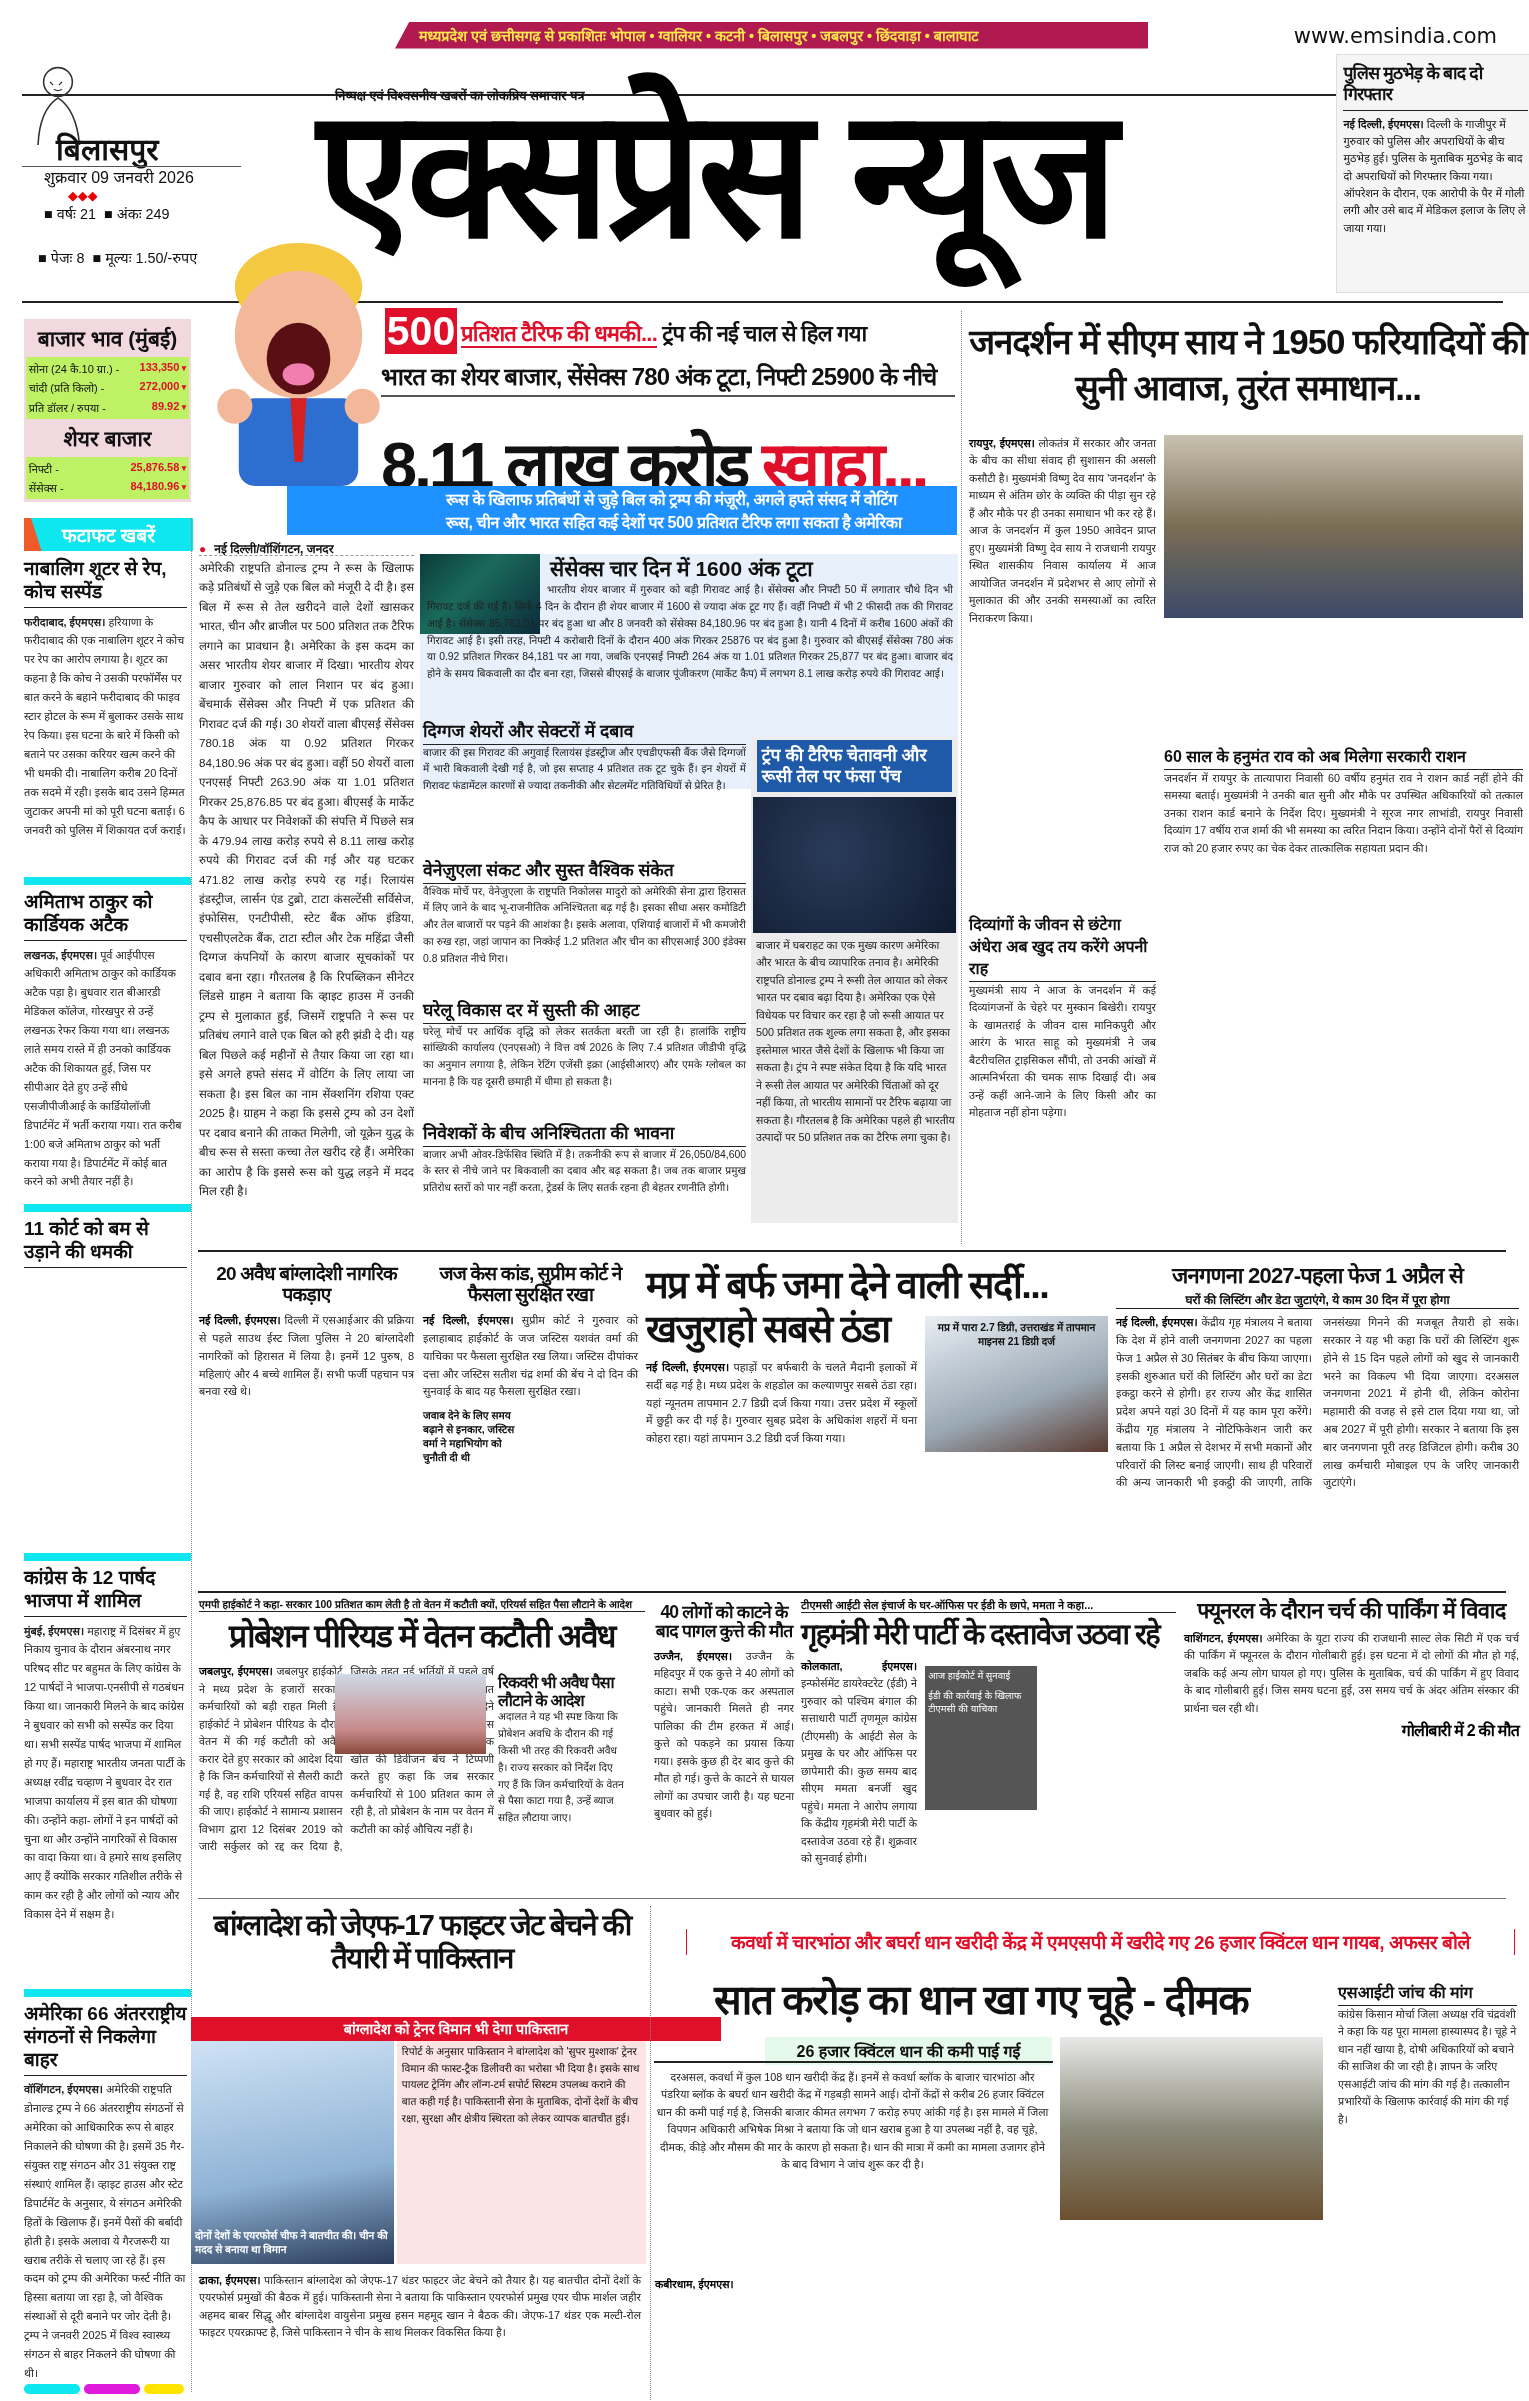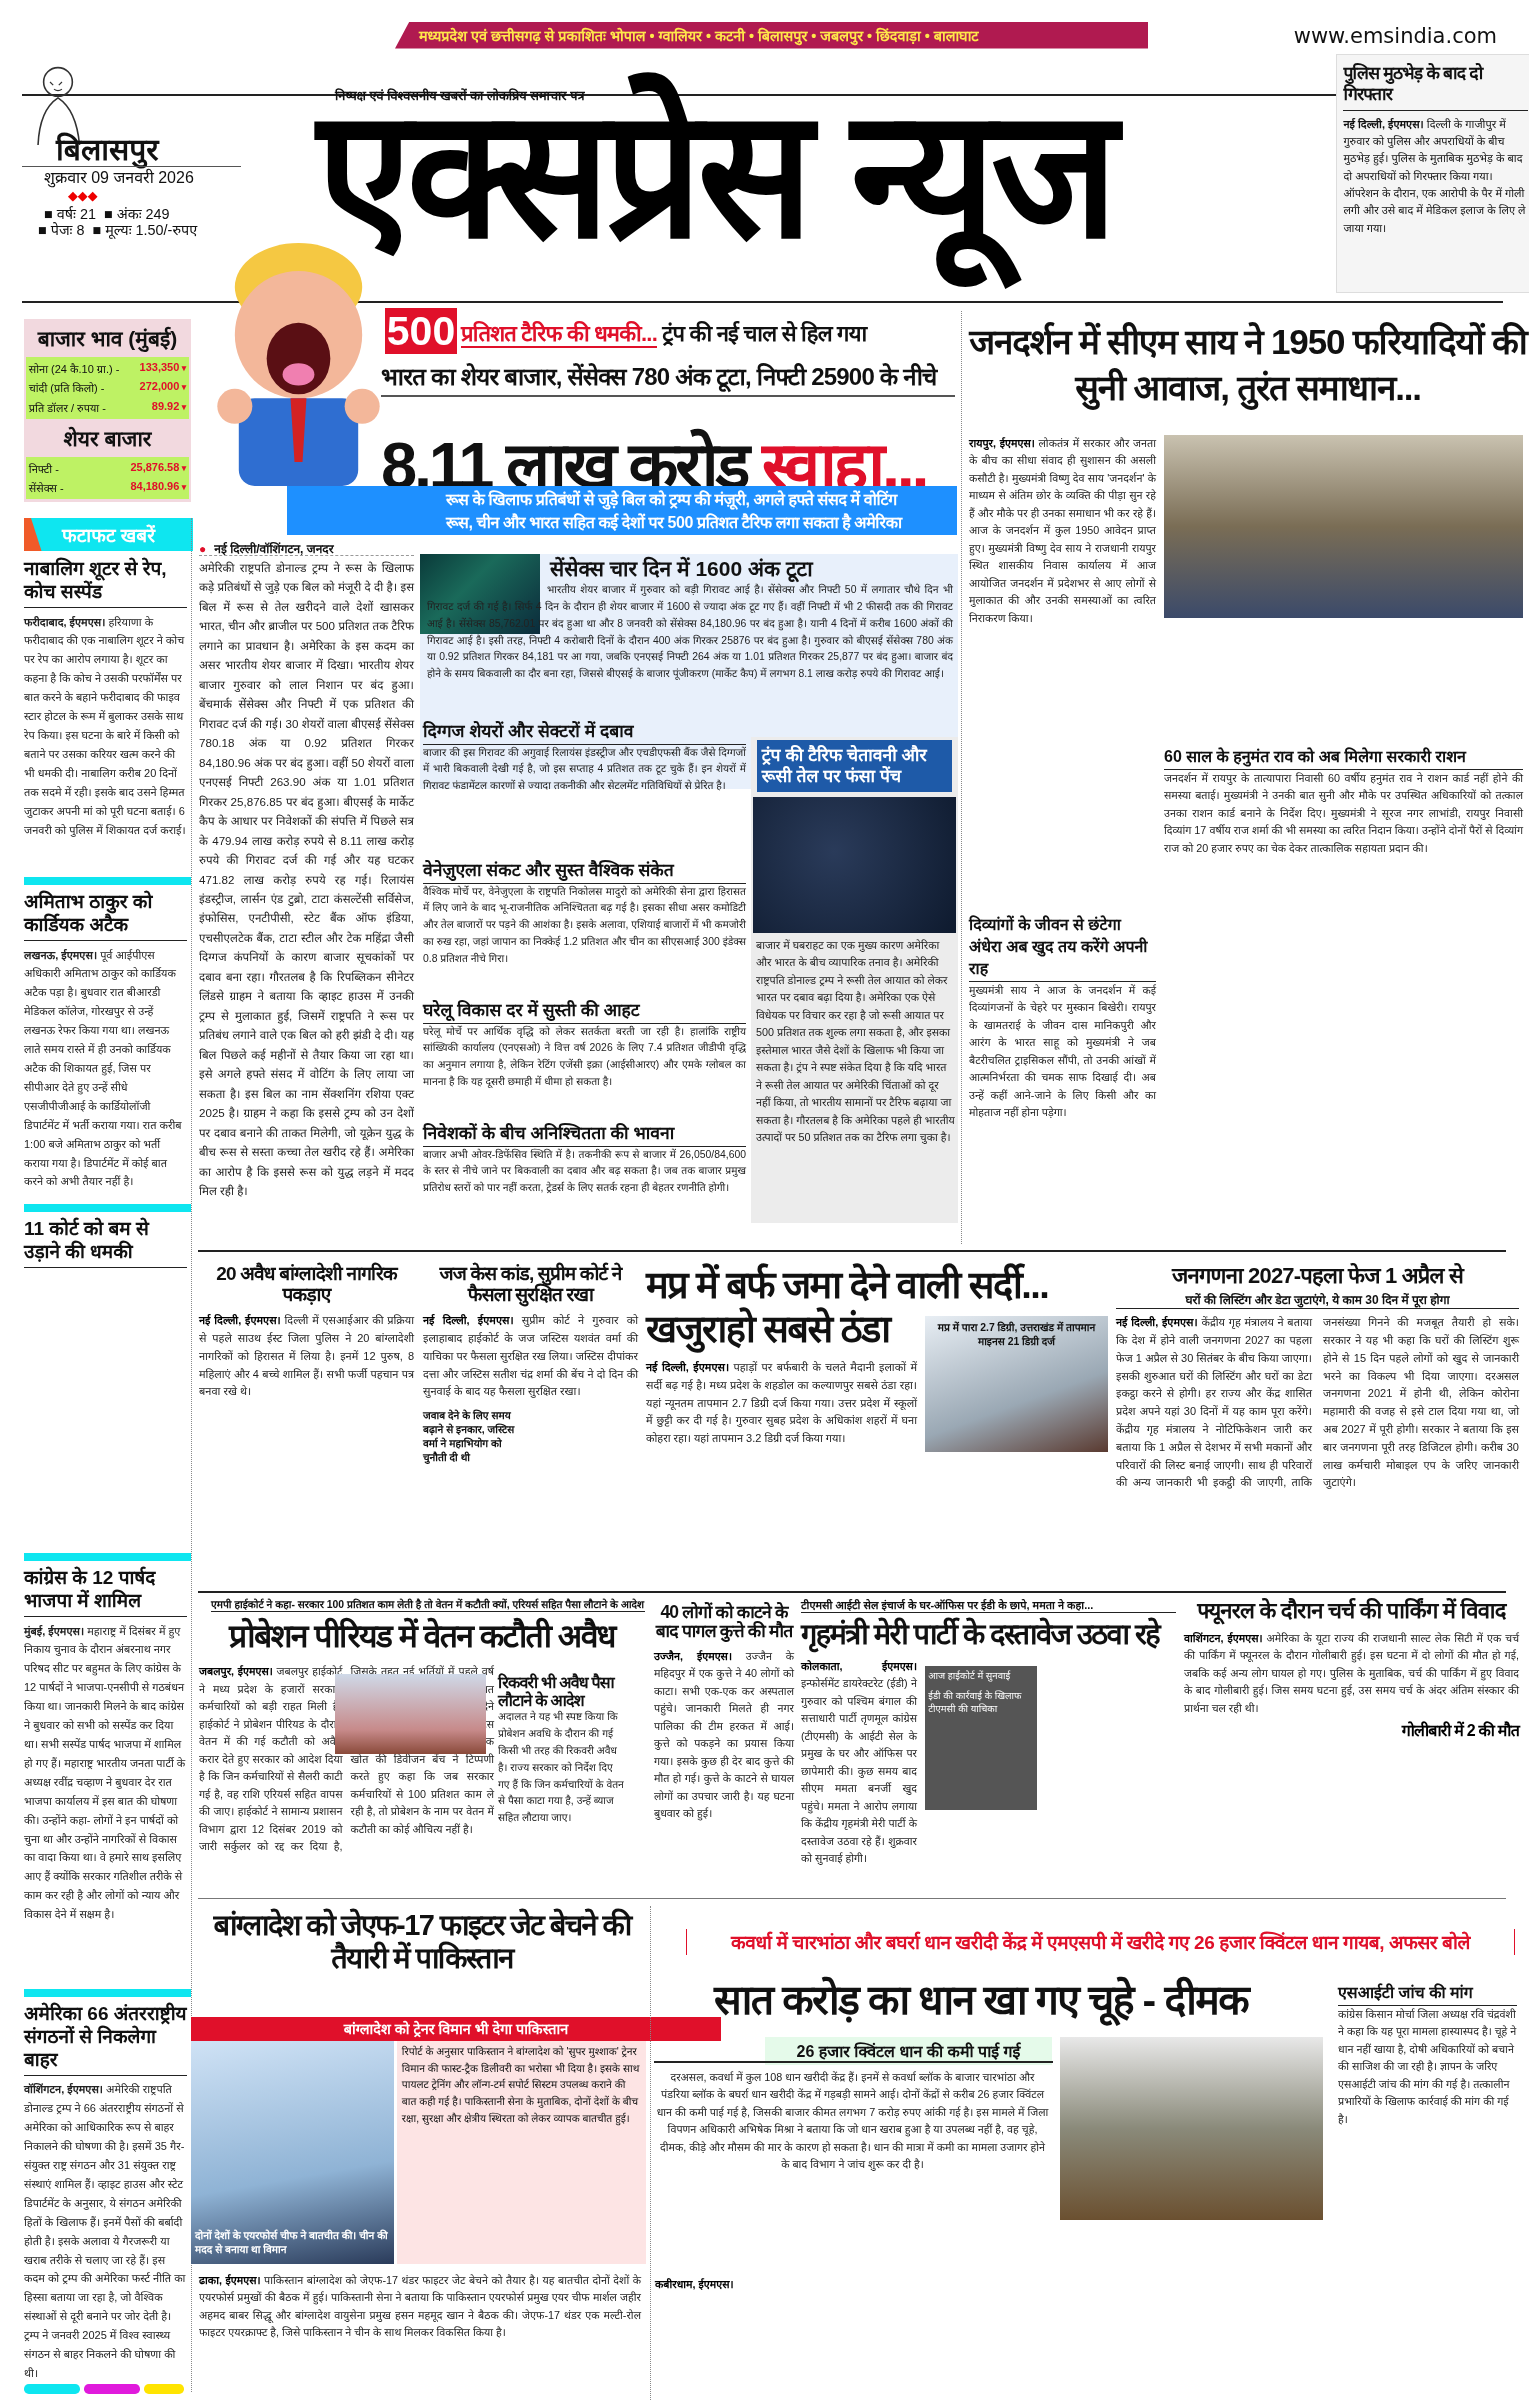--- a/index.html
+++ b/index.html
@@ -14,21 +14,21 @@
   
   #ribbon { left: 395px; top: 21.5px; width: 753px; height: 27px; background: #b01a50; clip-path: polygon(14.4px 0, 100% 0, calc(100% - 0px) 100%, 0 100%); color: #ffe84a; font-size: 14.4px; font-weight: bold; padding: 4px 0 0 24px; white-space: nowrap; font-family: "Liberation Sans", sans-serif; }
   #website { right: 33px; top: 24px; font-size: 21px; font-family: "DejaVu Sans", sans-serif; color: #111; }
   #masthead { left: 317px; top: 88px; font-size: 171px; font-weight: 900; font-family: "Liberation Sans", sans-serif; letter-spacing: -4.8px; line-height: 1; color: #000; transform: scaleY(1.05); }
   #tagline { left: 335px; top: 86px; font-size: 12.8px; font-weight: bold; font-family: "Liberation Sans", sans-serif; }
   #gandhi { left: 14.4px; top: 62px; width: 80px; height: 83px; }
   #city { left: 56px; top: 128px; font-size: 30px; font-weight: bold; font-family: "Liberation Sans", sans-serif; }
   #date { left: 44px; top: 166px; font-size: 16px; font-family: "Liberation Sans", sans-serif; }
   #diamonds { left: 68px; top: 188px; color: #e00; font-size: 12.8px; }
   #meta1 { left: 44px; top: 204px; font-size: 14.4px; font-family: "Liberation Sans", sans-serif; }
-  #meta2 { left: 38px; top: 220px; font-size: 14.4px; font-family: "Liberation Sans", sans-serif; }
+  #meta2 { left: 38px; top: 248px; font-size: 14.4px; font-family: "Liberation Sans", sans-serif; }
   #ear { left: 1336px; top: 54px; width: 199px; height: 239px; background: #f5f5f5; border: 0.8px solid #ddd; padding: 8px 6.4px; }
   #ear h3 { font-size: 17.5px; line-height: 1.2; border-bottom: 1.6px solid #222; padding-bottom: 4.8px; margin-bottom: 4.8px; }
   #ear p { font-size: 11px; line-height: 1.58; font-family: "Liberation Sans", sans-serif; }
   
   #market { left: 24px; top: 319px; width: 167px; height: 183px; background: #f2d9df; }
   #market .mh { text-align: center; font-weight: bold; font-size: 21px; padding: 4.8px 0; font-family: "Liberation Sans", sans-serif; }
   #market .rows { background: #bef264; margin: 0 2.4px; padding: 1.6px 0; }
   #market .row { display: flex; justify-content: space-between; font-size: 11px; padding: 2.4px 2.4px; font-family: "Liberation Sans", sans-serif; }
   #market .val { color: #e0102a; font-weight: bold; }
   #market .val::after { content: " ▾"; color: #e0102a; font-size: 8.8px; }
@@ -247,21 +247,21 @@
 
 <div class="abs" style="left:1116px; top:1264px; width:403px;">
   <div class="hd" style="font-size:22px; text-align:center;">जनगणना 2027-पहला फेज 1 अप्रैल से</div>
   <div class="small-kick" style="text-align:center; margin-top:3.2px;">घरों की लिस्टिंग और डेटा जुटाएंगे, ये काम 30 दिन में पूरा होगा</div>
   <div class="body-text" style="margin-top:4.8px; column-count:2; column-gap:11px;"><b>नई दिल्ली, ईएमएस।</b> <span>केंद्रीय गृह मंत्रालय ने बताया कि देश में होने वाली जनगणना 2027 का पहला फेज 1 अप्रैल से 30 सितंबर के बीच किया जाएगा। इसकी शुरुआत घरों की लिस्टिंग और घरों का डेटा इकट्ठा करने से होगी। हर राज्य और केंद्र शासित प्रदेश अपने यहां 30 दिनों में यह काम पूरा करेंगे। केंद्रीय गृह मंत्रालय ने नोटिफिकेशन जारी कर बताया कि 1 अप्रैल से देशभर में सभी मकानों और परिवारों की लिस्ट बनाई जाएगी। साथ ही परिवारों की अन्य जानकारी भी इकट्ठी की जाएगी, ताकि जनसंख्या गिनने की मजबूत तैयारी हो सके। सरकार ने यह भी कहा कि घरों की लिस्टिंग शुरू होने से 15 दिन पहले लोगों को खुद से जानकारी भरने का विकल्प भी दिया जाएगा। दरअसल जनगणना 2021 में होनी थी, लेकिन कोरोना महामारी की वजह से इसे टाल दिया गया था, जो अब 2027 में पूरी होगी। सरकार ने बताया कि इस बार जनगणना पूरी तरह डिजिटल होगी। करीब 30 लाख कर्मचारी मोबाइल एप के जरिए जानकारी जुटाएंगे।</span></div>
 </div>
 
 <div class="rule" style="left:198px; top:1591px; width:1308px; height:1.6px;"></div>
 
 <div class="abs" style="left:199px; top:1597px; width:446px;">
-  <div class="small-kick" style="font-size:10.4px;margin-left:12px;">एमपी हाईकोर्ट ने कहा- सरकार 100 प्रतिशत काम लेती है तो वेतन में कटौती क्यों, एरियर्स सहित पैसा लौटाने के आदेश</div>
+  <div class="small-kick" style="font-size:10.4px;">एमपी हाईकोर्ट ने कहा- सरकार 100 प्रतिशत काम लेती है तो वेतन में कटौती क्यों, एरियर्स सहित पैसा लौटाने के आदेश</div>
   <div class="big-h" style="font-size:32px; text-align:center; margin-top:6.4px;">प्रोबेशन पीरियड में वेतन कटौती अवैध</div>
   <div class="body-text" style="margin-top:8px; width:295px; column-count:2; column-gap:8px; font-size:10.8px;"><b>जबलपुर, ईएमएस।</b> <span>जबलपुर हाईकोर्ट ने मध्य प्रदेश के हजारों सरकारी कर्मचारियों को बड़ी राहत मिली है। हाईकोर्ट ने प्रोबेशन पीरियड के दौरान वेतन में की गई कटौती को अवैध करार देते हुए सरकार को आदेश दिया है कि जिन कर्मचारियों से सैलरी काटी गई है, वह राशि एरियर्स सहित वापस की जाए। हाईकोर्ट ने सामान्य प्रशासन विभाग द्वारा 12 दिसंबर 2019 को जारी सर्कुलर को रद्द कर दिया है, जिसके तहत नई भर्तियों में पहले वर्ष 70 प्रतिशत, दूसरे वर्ष 80 प्रतिशत और तीसरे वर्ष 90 प्रतिशत वेतन देने का प्रावधान किया गया था। जस्टिस विवेक रूसिया और जस्टिस दीपक खोत की डिवीजन बेंच ने टिप्पणी करते हुए कहा कि जब सरकार कर्मचारियों से 100 प्रतिशत काम ले रही है, तो प्रोबेशन के नाम पर वेतन में कटौती का कोई औचित्य नहीं है।</span></div>
 </div>
 <div class="img-block" style="left:335px; top:1674px; width:151px; height:80px; background:linear-gradient(180deg,#cfd9e8,#c78a8a 70%,#8a4a3a);"></div>
 <div class="abs" style="left:498px; top:1674px; width:128px;">
   <div class="hd" style="font-size:16px;">रिकवरी भी अवैध पैसा लौटाने के आदेश</div>
   <div class="body-text" style="font-size:10.4px; text-align:left;">अदालत ने यह भी स्पष्ट किया कि प्रोबेशन अवधि के दौरान की गई किसी भी तरह की रिकवरी अवैध है। राज्य सरकार को निर्देश दिए गए हैं कि जिन कर्मचारियों के वेतन से पैसा काटा गया है, उन्हें ब्याज सहित लौटाया जाए।</div>
 </div>
 
 <div class="abs" style="left:654px; top:1603px; width:140px;">

